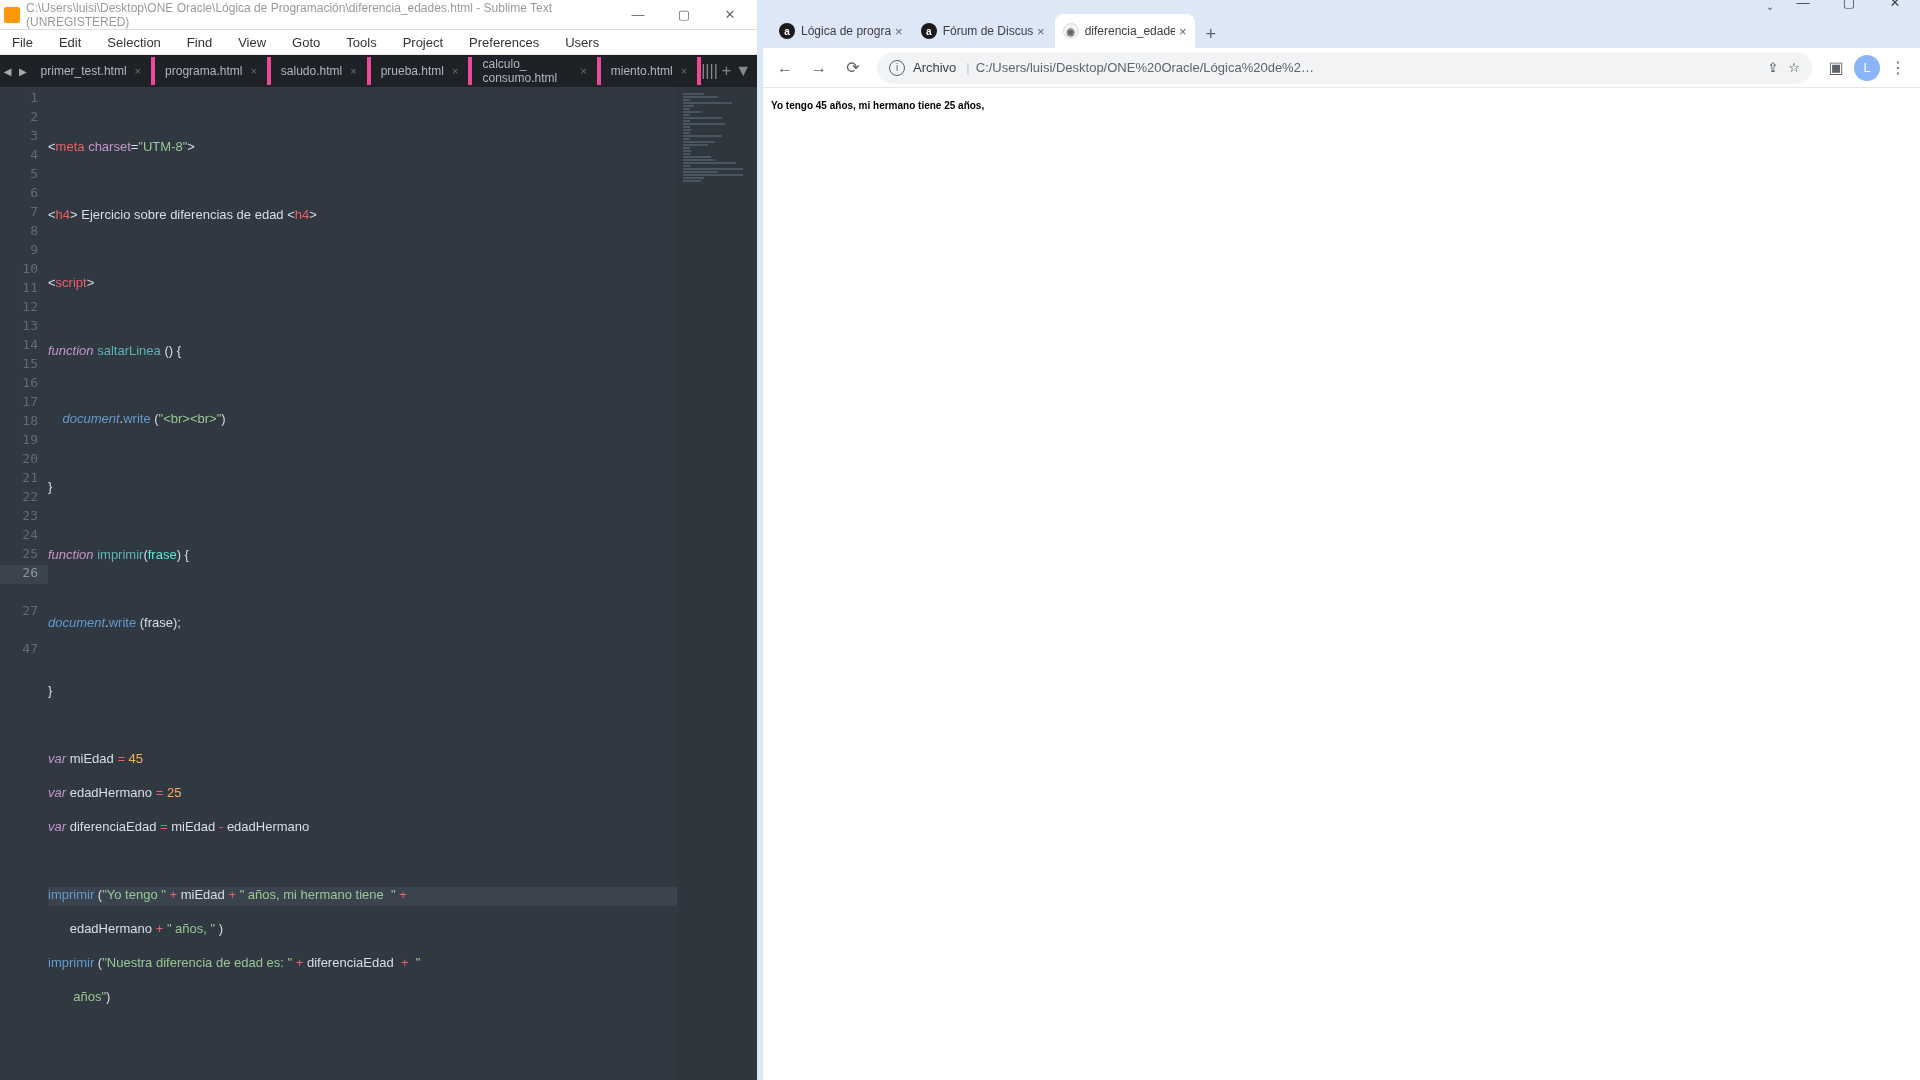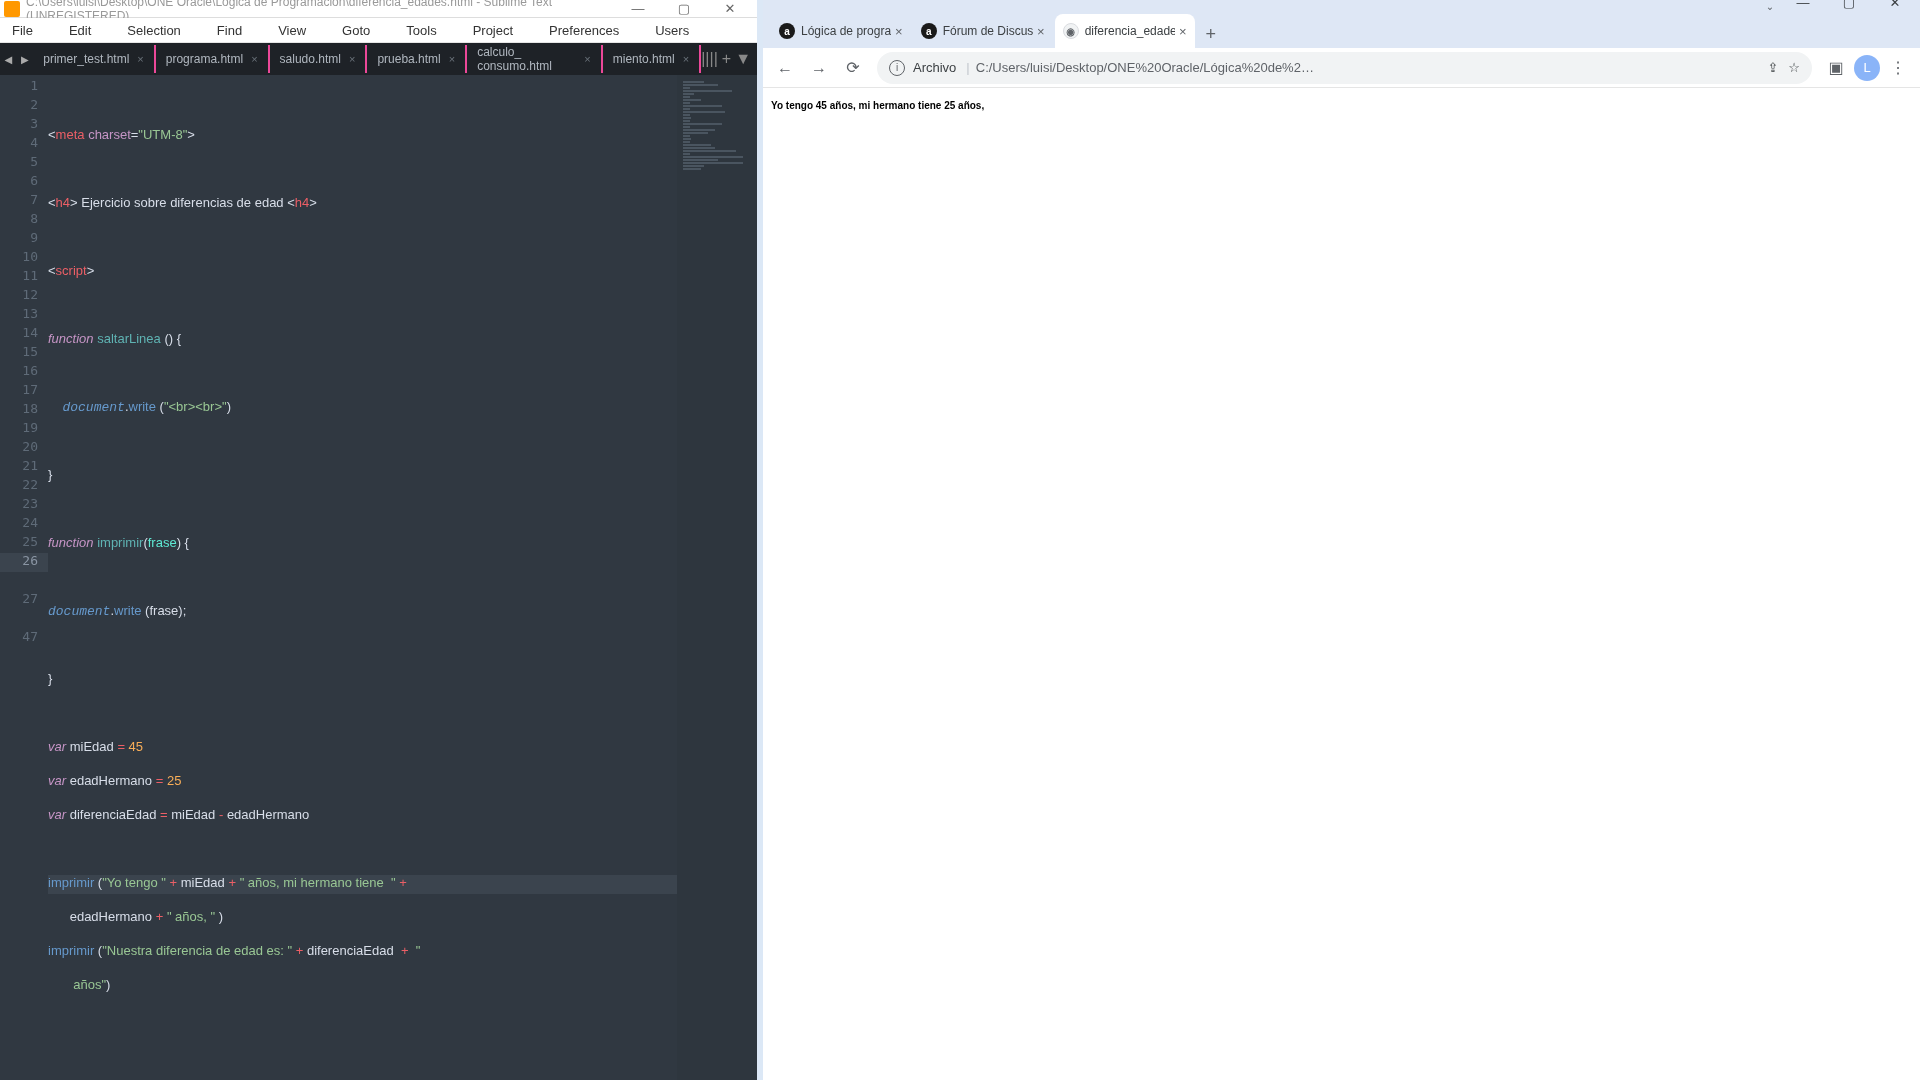--- a/index.html
+++ b/index.html
@@ -1,46 +1,46 @@
 <!DOCTYPE html>
 <html><head>
 <meta charset="utf-8">
 <style>
 * { margin: 0; padding: 0; box-sizing: border-box; font-family: "Segoe UI", Tahoma, sans-serif; }
 body { width: 1920px; height: 1080px; overflow: hidden; background: #fff; display: flex; flex-direction: column; }
 .desktop { flex: 1; display: flex; }
 .sublime { width: 757px; display: flex; flex-direction: column; background: #303841; }
-.sublime-titlebar { height: 18px; background: #fff; display: flex; align-items: center; padding: 0 4px; border-bottom: 1px solid #ddd; }
+.sublime-titlebar { height: 30px; background: #fff; display: flex; align-items: center; padding: 0 4px; border-bottom: 1px solid #ddd; }
 .st-icon { width: 16px; height: 16px; background: #ff9800; margin-right: 6px; border-radius: 2px; }
 .st-title { flex: 1; font-size: 12px; color: #999; }
 .st-wincontrols { display: flex; }
 .st-winbtn { width: 46px; height: 30px; display: flex; align-items: center; justify-content: center; color: #666; font-size: 13px; }
-.sublime-menu { height: 25px; background: #fff; display: flex; align-items: center; padding: 0 4px; gap: 20px; border-bottom: 1px solid #e5e5e5; }
+.sublime-menu { height: 25px; background: #fff; display: flex; align-items: center; padding: 0 4px; gap: 10px; border-bottom: 1px solid #e5e5e5; }
 .menu-item { padding: 2px 8px; font-size: 13px; color: #333; }
 .sublime-tabs { height: 32px; background: #1e2227; display: flex; align-items: center; }
 .tab-nav { width: 20px; color: #aaa; font-size: 10px; text-align: center; }
-.st-tab { height: 28px; padding: 0 10px; display: flex; align-items: center; font-size: 12px; color: #b0b7bf; border-right: 2px solid #ec4899; }
+.st-tab { height: 28px; padding: 0 10px; display: flex; align-items: center; font-size: 12px; color: #b0b7bf; border-right: 4px solid #ec4899; }
 .st-tab .x { margin-left: 8px; color: #6a727a; font-size: 11px; }
 .tab-extra { margin-left: auto; display: flex; align-items: center; gap: 4px; padding-right: 6px; color: #888; }
 .editor-body { flex: 1; display: flex; position: relative; background: #303841; }
 .gutter { width: 48px; background: #303841; padding-top: 3px; }
 .ln { height: 19px; text-align: right; padding-right: 10px; color: #5f6b78; font: 13px Consolas, monospace; }
 .ln.hl { background: #3b444e; color: #8a95a3; }
 .code { flex: 1; padding-top: 3px; font: 13px Consolas, monospace; color: #d8dee9; white-space: pre; position: relative; }
 .cl { height: 19px; }
 .cl.hl { background: #3b444e; }
 .c-red { color: #ec5f66; }
 .c-orange { color: #f9ae58; }
 .c-purple { color: #c695c6; }
 .c-green { color: #99c794; }
 .c-cyan { color: #6699cc; }
 .c-storage { color: #c695c6; font-style: italic; }
 .c-func { color: #5fb3b3; }
 .c-param { color: #5eead4; }
-.c-support { color: #6699cc; font-style: italic; font-family: Liberation Mono, monospace; }
+.c-support { color: #6699cc; font-style: italic; }
 .minimap { width: 80px; background: #2e363e; position: relative; }
 .minimap-content { position: absolute; top: 6px; right: 4px; width: 70px; }
 .mm-line { height: 2px; margin-bottom: 1px; background: #4a5560; }
 
 .chrome { flex: 1; display: flex; flex-direction: column; background: #fff; }
 .chrome-top { height: 12px; background: #dee7f5; display: flex; justify-content: flex-end; align-items: center; padding-right: 2px; }
 .ct-dip { width: 20px; color: #5f6368; font-size: 10px; text-align: center; }
 .ct-wincontrols { display: flex; }
 .ct-wb { width: 46px; height: 28px; display: flex; align-items: center; justify-content: center; color: #3c4043; font-size: 13px; margin-top: -8px; }
 .chrome-tabs { height: 36px; background: #dee7f5; display: flex; align-items: flex-end; padding-left: 8px; }

